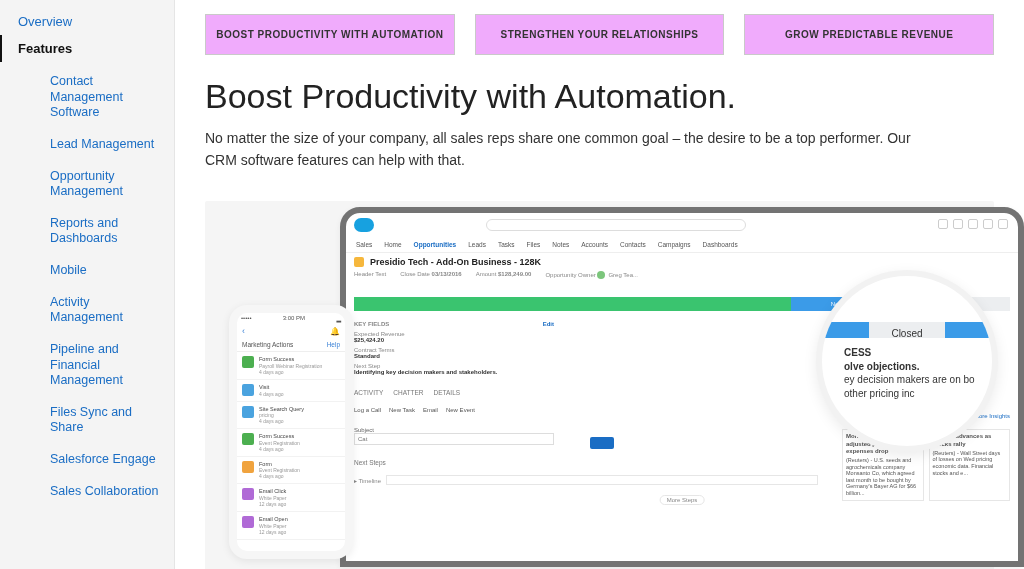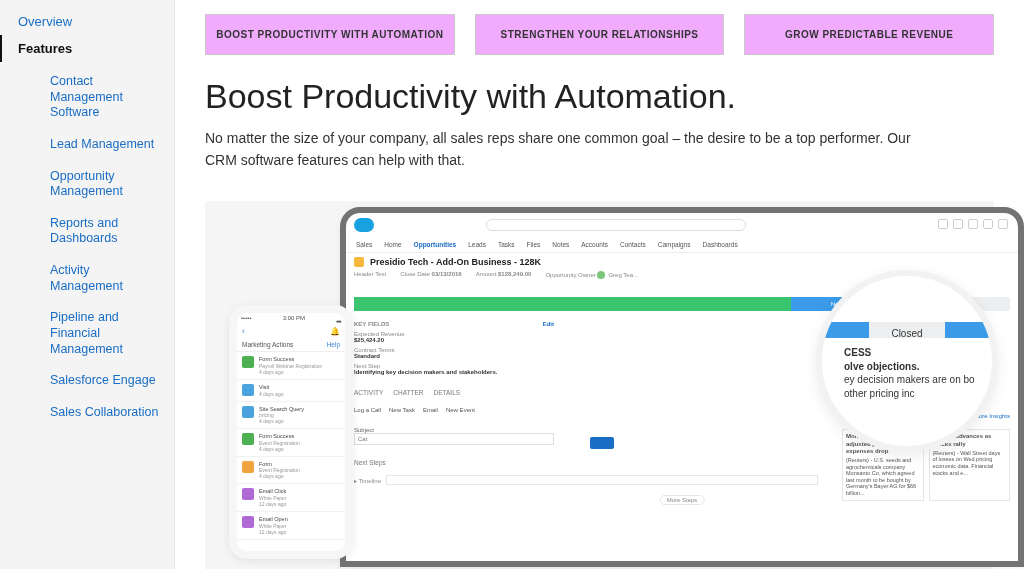--- a/index.html
+++ b/index.html
@@ -228,22 +228,24 @@
 
 <div class="page">
   <nav class="sidebar">
     <a class="sidebar-top-item">Overview</a>
     <a class="sidebar-top-item active">Features</a>
     <div class="sidebar-sub">
       <a class="sidebar-sub-item">Contact Management Software</a>
       <a class="sidebar-sub-item">Lead Management</a>
       <a class="sidebar-sub-item">Opportunity Management</a>
       <a class="sidebar-sub-item">Reports and Dashboards</a>
+      <a class="sidebar-sub-item">Mobile</a>
       <a class="sidebar-sub-item">Activity Management</a>
       <a class="sidebar-sub-item">Pipeline and Financial Management</a>
+      <a class="sidebar-sub-item">Files Sync and Share</a>
       <a class="sidebar-sub-item">Salesforce Engage</a>
       <a class="sidebar-sub-item">Sales Collaboration</a>
     </div>
   </nav>
 
   <main class="main">
     <div class="tabs">
       <div class="tab">BOOST PRODUCTIVITY WITH AUTOMATION</div>
       <div class="tab">STRENGTHEN YOUR RELATIONSHIPS</div>
       <div class="tab">GROW PREDICTABLE REVENUE</div>

